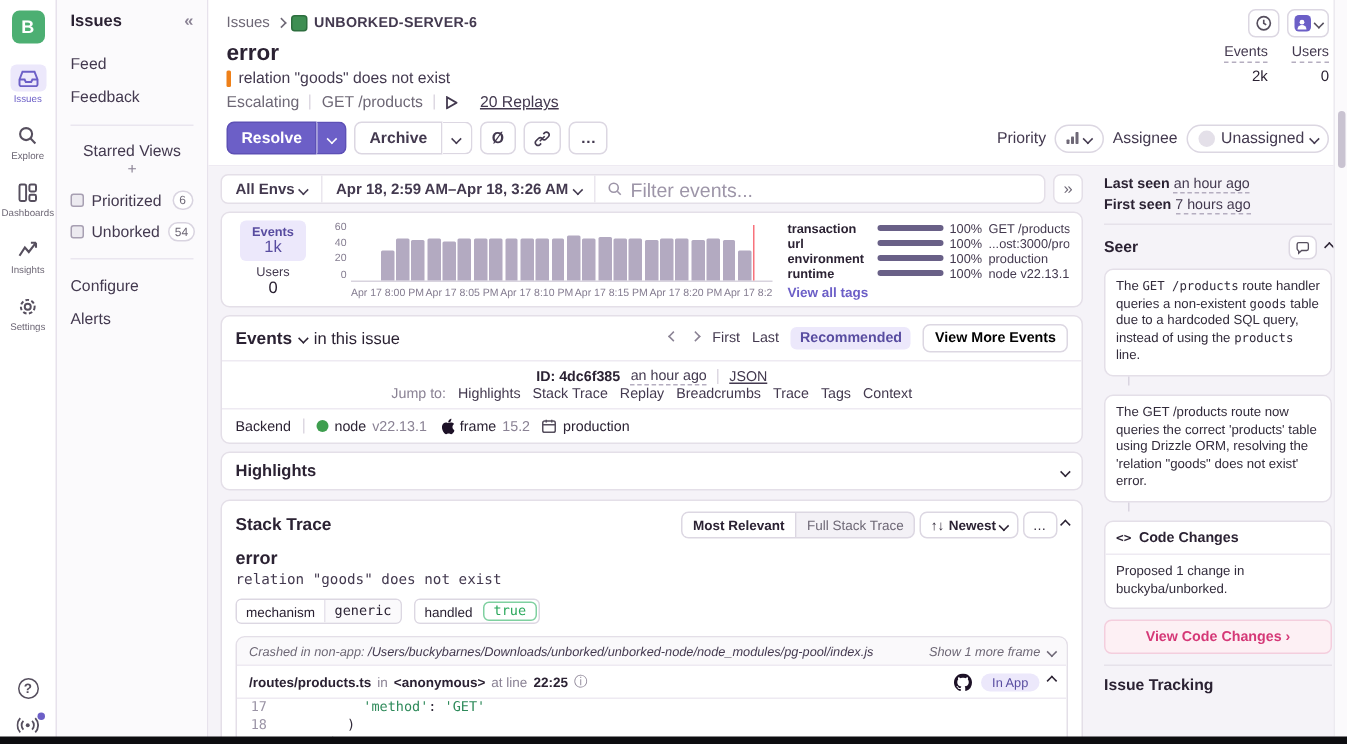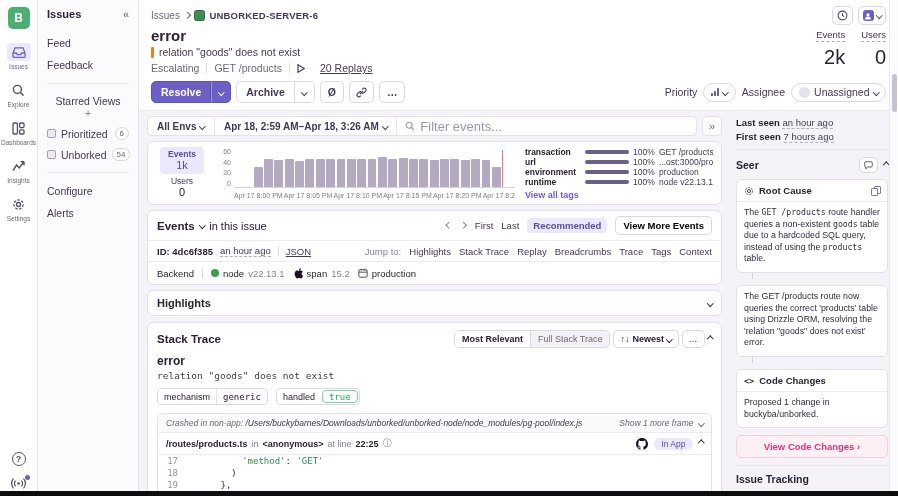--- a/index.html
+++ b/index.html
@@ -48,21 +48,21 @@
 
   .title-zone { display:flex; justify-content:space-between; margin-top:2px; }
   .page-title { font-size:15px; font-weight:bold; }
   .subtitle { display:flex; align-items:center; gap:5px; margin-top:2px; font-size:10.5px; color:#43394f; }
   .level-bar { width:3px; height:11px; background:#EE8019; border-radius:1px; }
   .meta-row { display:flex; align-items:center; gap:7px; margin-top:4px; font-size:10.5px; color:#6e6876; }
   .vdiv { width:1px; height:10px; background:#ddd8e2; }
   .replays-link { color:#43394f; text-decoration:underline; display:flex; align-items:center; gap:15px; cursor:pointer; }
   .hstats { display:flex; gap:16px; text-align:right; padding-top:2px; }
   .hstat .hlabel { font-size:9.5px; color:#43394f; border-bottom:1px dashed #b5aec0; padding-bottom:1px; cursor:pointer; }
-  .hstat .hval { font-size:20px; margin-top:4px; font-weight:400; }
+  .hstat .hval { font-size:10px; margin-top:4px; font-weight:400; }
 
   .action-row { display:flex; justify-content:space-between; align-items:center; margin-top:7px; }
   .btn-group { display:flex; gap:5px; align-items:center; }
   .btn { border:1px solid #dcd7e2; background:#fff; border-radius:5px; height:22px; display:flex; align-items:center; padding:0 9px; font-size:10.5px; font-weight:bold; color:#43394f; cursor:pointer; }
   .btn-split { display:flex; }
   .btn-split .btn { border-radius:5px 0 0 5px; }
   .btn-split .btn-caret { border:1px solid #dcd7e2; border-left:none; border-radius:0 5px 5px 0; width:20px; display:flex; align-items:center; justify-content:center; background:#fff; cursor:pointer; color:#43394f; }
   .btn-primary { background:#6C5FC7; border-color:#5d50b5; color:#fff; }
   .btn-split .btn-caret.primary { background:#6C5FC7; border-color:#5d50b5; border-left:1px solid rgba(255,255,255,.35); color:#fff; }
   .assign-zone { display:flex; align-items:center; gap:6px; font-size:10.5px; color:#43394f; }
@@ -111,21 +111,21 @@
 
   
   .events-card { margin-bottom:5px; }
   .ev-row1 { display:flex; align-items:center; justify-content:space-between; padding:5px 9px; }
   .ev-title { display:flex; align-items:center; gap:5px; font-size:11px; }
   .ev-title b { font-size:11.5px; }
   .ev-nav { display:flex; align-items:center; gap:8px; font-size:9.5px; color:#43394f; }
   .nav-arrow { color:#8a8294; cursor:pointer; padding:0 1px; }
   .rec-pill { background:#ece8fb; color:#584ca0; border-radius:4px; padding:2px 6px; font-weight:bold; cursor:pointer; }
   .vme-btn { border:1px solid #dcd7e2; border-radius:5px; padding:3px 7px; font-weight:bold; font-size:9.5px; background:#fff; cursor:pointer; }
-  .ev-row2 { display:flex; align-items:center; justify-content:space-between; border-top:1px solid #eeeaf2; padding:4px 9px; font-size:9.5px; }
+  .ev-row2 { display:flex; align-items:center; justify-content:space-between; border-top:1px solid #eeeaf2; padding:4px 9px; font-size:9.5px;flex-direction:column; }
   .ev-id { display:flex; align-items:center; gap:7px; }
   .dotted-link { border-bottom:1px dashed #b5aec0; cursor:pointer; color:#43394f; }
   .plain-link { text-decoration:underline; cursor:pointer; color:#43394f; }
   .jump { display:flex; gap:8px; color:#43394f; }
   .jump .jlabel { color:#8a8294; }
   .jump-link { cursor:pointer; }
   .ev-row3 { display:flex; align-items:center; gap:8px; border-top:1px solid #eeeaf2; padding:5px 9px; font-size:9.5px; color:#2b2233; }
   .envitem { display:flex; align-items:center; gap:4px; }
   .node-dot { width:8px; height:8px; border-radius:50%; background:#3e9e4f; }
   .ver { color:#8a8294; }
@@ -547,21 +547,21 @@
             <span class="envitem">
               <span class="node-dot"></span>
               <span>node</span>
               <span class="ver">v22.13.1</span>
             </span>
             <span class="envitem">
               <svg width="10" height="12" viewBox="0 0 13 15">
                   <path d="M11.2 10.6c0-1.7 1.4-2.5 1.5-2.6-.8-1.2-2-1.3-2.5-1.4-1-.1-2 .6-2.5.6-.5 0-1.3-.6-2.2-.6-1.1 0-2.2.7-2.8 1.7-1.2 2-.3 5.1.9 6.8.6.8 1.2 1.7 2.1 1.7.9 0 1.2-.5 2.2-.5s1.3.5 2.2.5c.9 0 1.5-.8 2.1-1.6.7-.9.9-1.8.9-1.9-.1 0-1.9-.7-1.9-2.7z" transform="translate(0,-2.2)" fill="#1d1127"></path>
                   <path d="M9.6 3.5c.5-.6.8-1.4.7-2.2-.7 0-1.5.5-2 1.1-.4.5-.8 1.3-.7 2.1.8.1 1.5-.4 2-1z" fill="#1d1127"></path>
                 </svg>
-              <span>span</span>
+              <span>frame</span>
               <span class="ver">15.2</span>
             </span>
             <span class="envitem">
               <svg width="10" height="10" viewBox="0 0 12 12">
                   <rect x="1" y="2" width="10" height="9" rx="1.5" fill="none" stroke="#564f5e" stroke-width="1.2"></rect>
                   <path d="M1 5h10M3.8 1v2.2M8.2 1v2.2" stroke="#564f5e" stroke-width="1.2"></path>
                 </svg>
               <span>production</span>
             </span>
           </div>
@@ -666,29 +666,21 @@
           <span style="display:flex;align-items:center;gap:6px">
             <span class="icon-btn" style="height:16px;min-width:18px">
               <svg width="9" height="9" viewBox="0 0 12 12">
                   <path d="M1 2.5A1.5 1.5 0 012.5 1h7A1.5 1.5 0 0111 2.5v4A1.5 1.5 0 019.5 8H5L2.4 10.4V8h.1A1.5 1.5 0 011 6.5z" fill="none" stroke="#564f5e" stroke-width="1.2"></path>
                 </svg>
             </span>
             <span class="chev up"></span>
           </span>
         </div>
         <div class="seer-card">
-          <div class="sc-head">
-            <svg width="10" height="10" viewBox="0 0 13 13">
-                <circle cx="6.5" cy="6.5" r="2" fill="none" stroke="#43394f" stroke-width="1.2"></circle>
-                <circle cx="6.5" cy="6.5" r="4.6" fill="none" stroke="#43394f" stroke-width="1.2" stroke-dasharray="2.4 1.6"></circle>
-              </svg>
-            <span>Root Cause</span>
-            <span class="copy-icon sc-copy"></span>
-          </div>
-          <div class="sc-body"><span class="seg-p">The </span><span class="seg-m">GET /products</span><span class="seg-p"> route handler queries a non-existent </span><span class="seg-m">goods</span><span class="seg-p"> table due to a hardcoded SQL query, instead of using the </span><span class="seg-m">products</span><span class="seg-p"> table.</span></div>
+          <div class="sc-body"><span class="seg-p">The </span><span class="seg-m">GET /products</span><span class="seg-p"> route handler queries a non-existent </span><span class="seg-m">goods</span><span class="seg-p"> table due to a hardcoded SQL query, instead of using the </span><span class="seg-m">products</span><span class="seg-p"> line.</span></div>
         </div>
         <div class="connector"></div>
         <div class="seer-card">
           <div class="sc-body">The GET /products route now queries the correct 'products' table using Drizzle ORM, resolving the 'relation "goods" does not exist' error.</div>
         </div>
         <div class="connector"></div>
         <div class="seer-card">
           <div class="sc-head">
             <span class="mono" style="font-size:8.5px">&lt;&gt;</span>
             <span>Code Changes</span>

